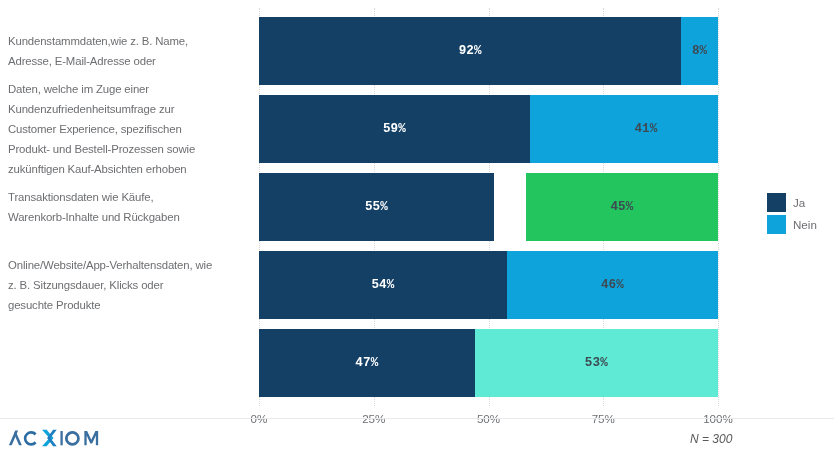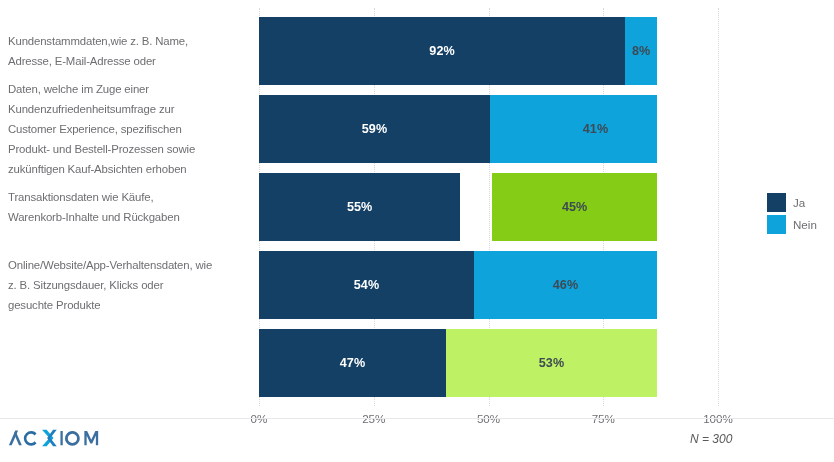--- a/index.html
+++ b/index.html
@@ -62,22 +62,23 @@
     position: absolute;
     top: 8px;
     bottom: 2px;
     width: 1px;
     border-left: 1px dotted #d6d9dc;
   }
 
   .bar-row {
     position: absolute;
     left: 0;
-    width: 398px;
-    display: flex;
+    width: 459px;
+    display: flex;
+    font-family: Liberation Mono, monospace;
   }
 
   .seg {
     height: 100%;
     display: flex;
     align-items: center;
     justify-content: center;
     font-size: 12.6px;
     font-weight: bold;
     letter-spacing: 0.1px;
@@ -192,29 +193,29 @@
   <div class="bar-row" style="top: 17px; height: 68px;">
         <div class="seg seg-yes" style="width: 422.28px; background: rgb(20, 64, 102);">92%</div>
         <div class="seg seg-no" style="width: 36.72px; background: rgb(15, 163, 220);">8%</div>
       </div>
       <div class="bar-row" style="top: 95px; height: 68px;">
         <div class="seg seg-yes" style="width: 270.81px; background: rgb(20, 64, 102);">59%</div>
         <div class="seg seg-no" style="width: 188.19px; background: rgb(15, 163, 220); padding-left: 44px;">41%</div>
       </div>
       <div class="bar-row" style="top: 173px; height: 68px;">
         <div class="seg seg-yes" style="width: 252.45px; background: rgb(20, 64, 102);">55%</div>
-        <div class="seg seg-no" style="width: 206.55px; background: #84cc16; margin-left: 32px;">45%</div>
+        <div class="seg seg-no" style="width: 206.55px; background: #22c55e; margin-left: 32px;">45%</div>
       </div>
       <div class="bar-row" style="top: 251px; height: 68px;">
         <div class="seg seg-yes" style="width: 247.86px; background: rgb(20, 64, 102);">54%</div>
         <div class="seg seg-no" style="width: 211.14px; background: rgb(15, 163, 220);">46%</div>
       </div>
       <div class="bar-row" style="top: 329px; height: 68px;">
         <div class="seg seg-yes" style="width: 215.73px; background: rgb(20, 64, 102);">47%</div>
-        <div class="seg seg-no" style="width: 243.27px; background: #bef264; text-align: right;">53%</div>
+        <div class="seg seg-no" style="width: 243.27px; background: #5eead4; text-align: right;">53%</div>
       </div>
     </div>
 
   <div class="legend">
       <div class="legend-item">
         <span class="legend-swatch" style="background: rgb(20, 64, 102);"></span>
         <span class="legend-text">Ja</span>
       </div>
       <div class="legend-item">
         <span class="legend-swatch" style="background: rgb(15, 163, 220);"></span>

